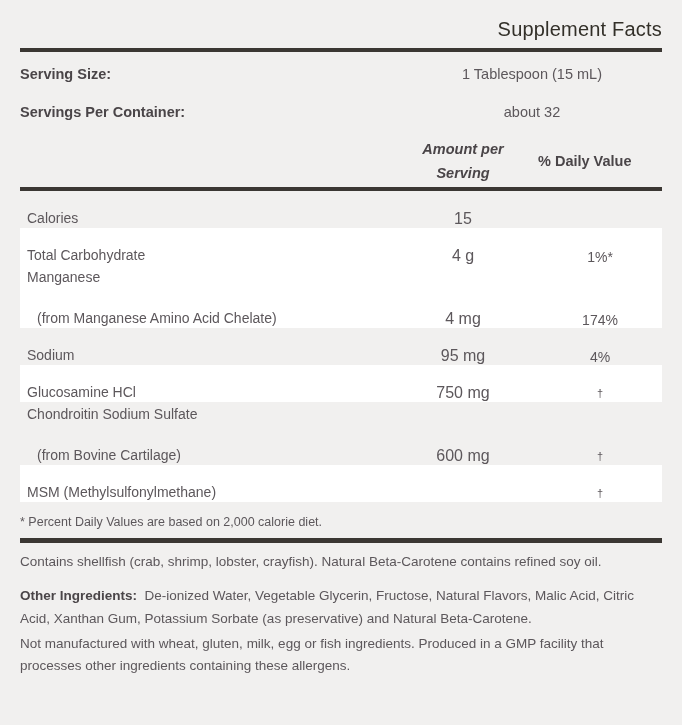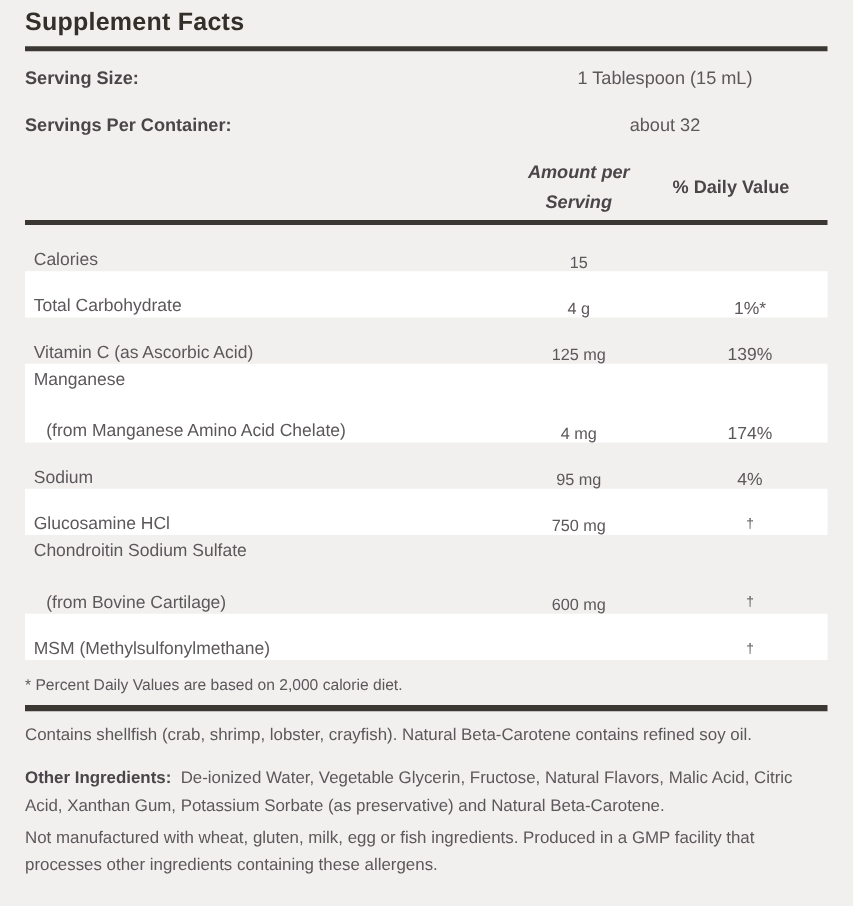--- a/index.html
+++ b/index.html
@@ -13,22 +13,22 @@
   *{box-sizing:border-box;}
   html,body{margin:0;padding:0;}
   body{
     width:682px;height:725px;overflow:hidden;
     background:var(--bg);
     font-family:"Liberation Sans", sans-serif;
     color:var(--body);
   }
   .panel{padding:0 20px;}
   .title{
-    padding-top:7px;font-size:20px;font-weight:bold;
-    color:var(--title);letter-spacing:.2px;
+    padding-top:18px;font-size:20px;font-weight:normal;
+    color:var(--title);letter-spacing:.2px;text-align:right;
   }
   .rule{height:4px;background:var(--rule);margin-top:7px;}
   .rule.mid{margin-top:2px;}
   .rule.bottom{height:5px;margin-top:4px;}
   .serving-row{display:flex;align-items:center;height:38px;}
   .serving-row.first{margin-top:3px;}
   .serving-label{flex:1;font-size:14.5px;font-weight:bold;color:var(--head);}
   .serving-value{width:260px;text-align:center;font-size:14.5px;color:var(--body);}
   .col-headers{display:flex;align-items:center;min-height:48px;margin-top:6px;}
   .spacer{flex:1;}
@@ -37,21 +37,21 @@
     width:100px;text-align:center;font-weight:bold;
     color:var(--head);font-size:14.5px;line-height:24px;
   }
   .dv-head{width:124px;text-align:left;font-weight:bold;color:var(--head);font-size:14.5px;}
   .fact-row{display:flex;align-items:flex-end;min-height:37px;}
   .fact-row.tall{min-height:63px;}
   .fact-row.alt{background:var(--rowAlt);}
   .name-cell{flex:1;padding-left:7px;font-size:14px;line-height:20px;}
   .name-cell .sub{display:block;padding-left:10px;margin-top:21px;}
   .name-cell .sub:empty{display:none;}
-  .amount-cell{width:150px;text-align:center;font-size:13px;}
+  .amount-cell{width:150px;text-align:center;font-size:16px;}
   .dv-cell{width:124px;text-align:center;font-size:14px;}
   .dv-cell.sup{font-size:11px;position:relative;top:-3px;}
   .footnotes{margin-top:8px;font-size:12.5px;line-height:24px;color:var(--body);}
   .para{margin-top:11px;font-size:13.5px;line-height:23px;color:var(--body);}
   .para.p2{margin-top:7px;}
   .para.p3{margin-top:3px;line-height:22px;}
   .para b{color:var(--head);}
 </style>
 </head>
 <body>
@@ -86,25 +86,20 @@
       <div class="amount-cell">15</div>
       <div class="dv-cell"></div>
     </div>
 
     <div class="fact-row alt">
       <div class="name-cell"><span>Total Carbohydrate</span></div>
       <div class="amount-cell">4 g</div>
       <div class="dv-cell">1%*</div>
     </div>
 
-    <div class="fact-row">
-      <div class="name-cell"><span>Vitamin C (as Ascorbic Acid)</span></div>
-      <div class="amount-cell">125 mg</div>
-      <div class="dv-cell">139%</div>
-    </div>
 
     <div class="fact-row alt tall">
       <div class="name-cell"><span>Manganese</span><span class="sub">(from Manganese Amino Acid Chelate)</span></div>
       <div class="amount-cell">4 mg</div>
       <div class="dv-cell">174%</div>
     </div>
 
     <div class="fact-row">
       <div class="name-cell"><span>Sodium</span></div>
       <div class="amount-cell">95 mg</div>

